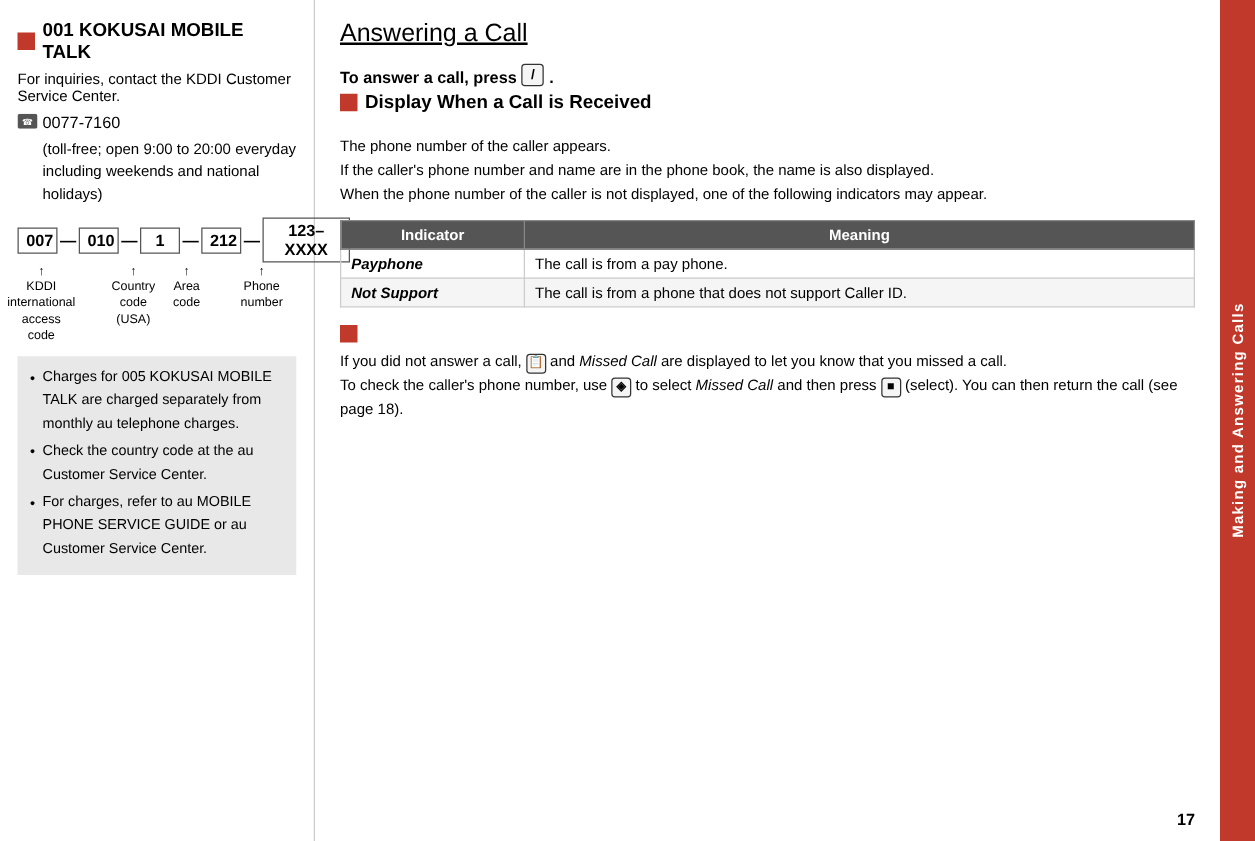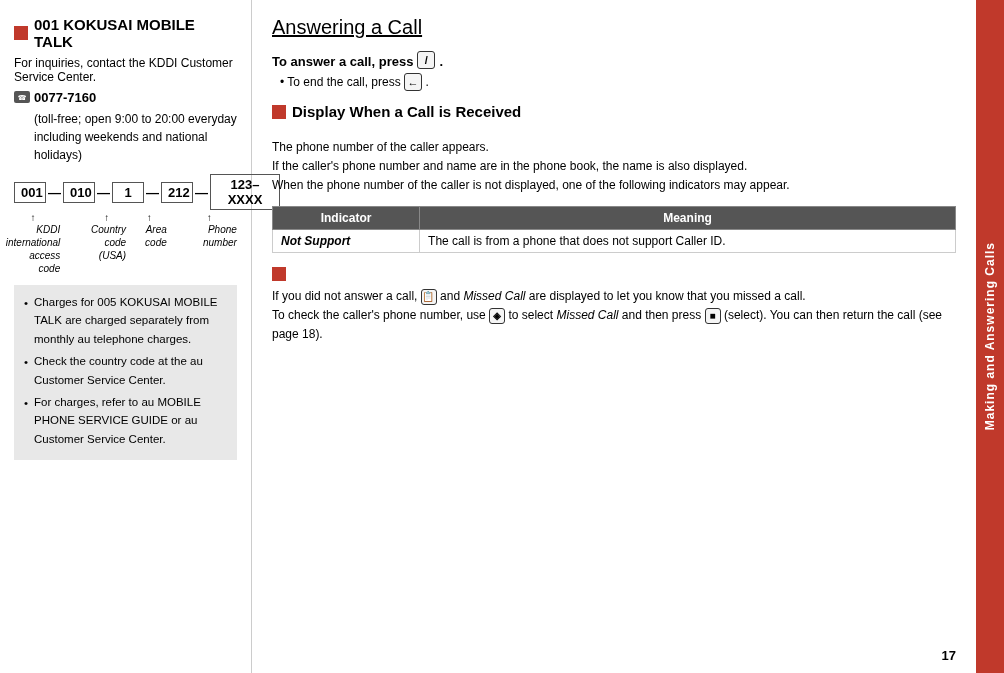--- a/index.html
+++ b/index.html
@@ -255,24 +255,23 @@
       flex-direction: column;
       align-items: center;
       font-size: 10px;
     }
 
     .lbl-arrow {
       font-size: 10px;
     }
 
     .lbl-name {
-      text-align: right;
+      text-align: center;
       max-width: 55px;
       line-height: 1.3;
-      font-style: italic;
     }
   </style>
 </head>
 <body>
 
 <div class="main-content">
 
   <div class="left-column">
 
     <div class="section-title-bar">
@@ -282,26 +281,26 @@
 
     <p class="app-required">For inquiries, contact the KDDI Customer Service Center.</p>
 
     <div class="contact-line" style="margin-top:6px;">
       <span class="phone-icon-svg">
         <svg width="16" height="12" viewBox="0 0 16 12">
           <rect x="0" y="0" width="16" height="12" rx="2" fill="#555"></rect>
           <text x="8" y="9" text-anchor="middle" fill="white" font-size="7" font-family="Arial">☎</text>
         </svg>
       </span>
-      <span style="font-size:13px;font-weight:bold;">0077-7160</span>
+      <span style="font-size:13px;font-weight:normal;">0077-7160</span>
     </div>
     <div class="toll-free">(toll-free; open 9:00 to 20:00 everyday including weekends and national holidays)</div>
 
     <div class="dial-row">
-      <span class="dial-box">001</span>
+      <span class="dial-box">007</span>
       <span class="dial-dash">—</span>
       <span class="dial-box">010</span>
       <span class="dial-dash">—</span>
       <span class="dial-box">1</span>
       <span class="dial-dash">—</span>
       <span class="dial-box">212</span>
       <span class="dial-dash">—</span>
       <span class="dial-box" style="min-width:70px;">123–XXXX</span>
     </div>
 
@@ -354,43 +353,42 @@
   <div class="right-wrapper">
     <div class="right-column">
 
       <h1 class="answering-title">Answering a Call</h1>
 
       <div class="answer-instruction">
         <span>To answer a call, press</span>
         <span class="key-icon">/</span>
         <span>.</span>
       </div>
-      <div class="answer-sub">
-        <span>• To end the call, press</span>
-        <span class="key-icon" style="display:inline-flex;font-size:11px;">←</span>
-        <span>.</span>
-      </div>
 
       <div class="display-section-title">
         <span class="red-square"></span>
         <span class="section-heading">Display When a Call is Received</span>
       </div>
 
       <div class="body-text">
         <span>The phone number of the caller appears.<br>If the caller's phone number and name are in the phone book, the name is also displayed.<br>When the phone number of the caller is not displayed, one of the following indicators may appear.</span>
       </div>
 
       <table class="indicator-table">
         <thead>
           <tr>
             <th>Indicator</th>
             <th>Meaning</th>
           </tr>
         </thead>
         <tbody>
+          <tr>
+            <td class="italic-cell">Payphone</td>
+            <td>The call is from a pay phone.</td>
+          </tr>
           <tr>
             <td class="italic-cell">Not Support</td>
             <td>The call is from a phone that does not support Caller ID.</td>
           </tr>
         </tbody>
       </table>
 
       <div class="missed-section-title">
         <span class="red-square"></span>
       </div>

